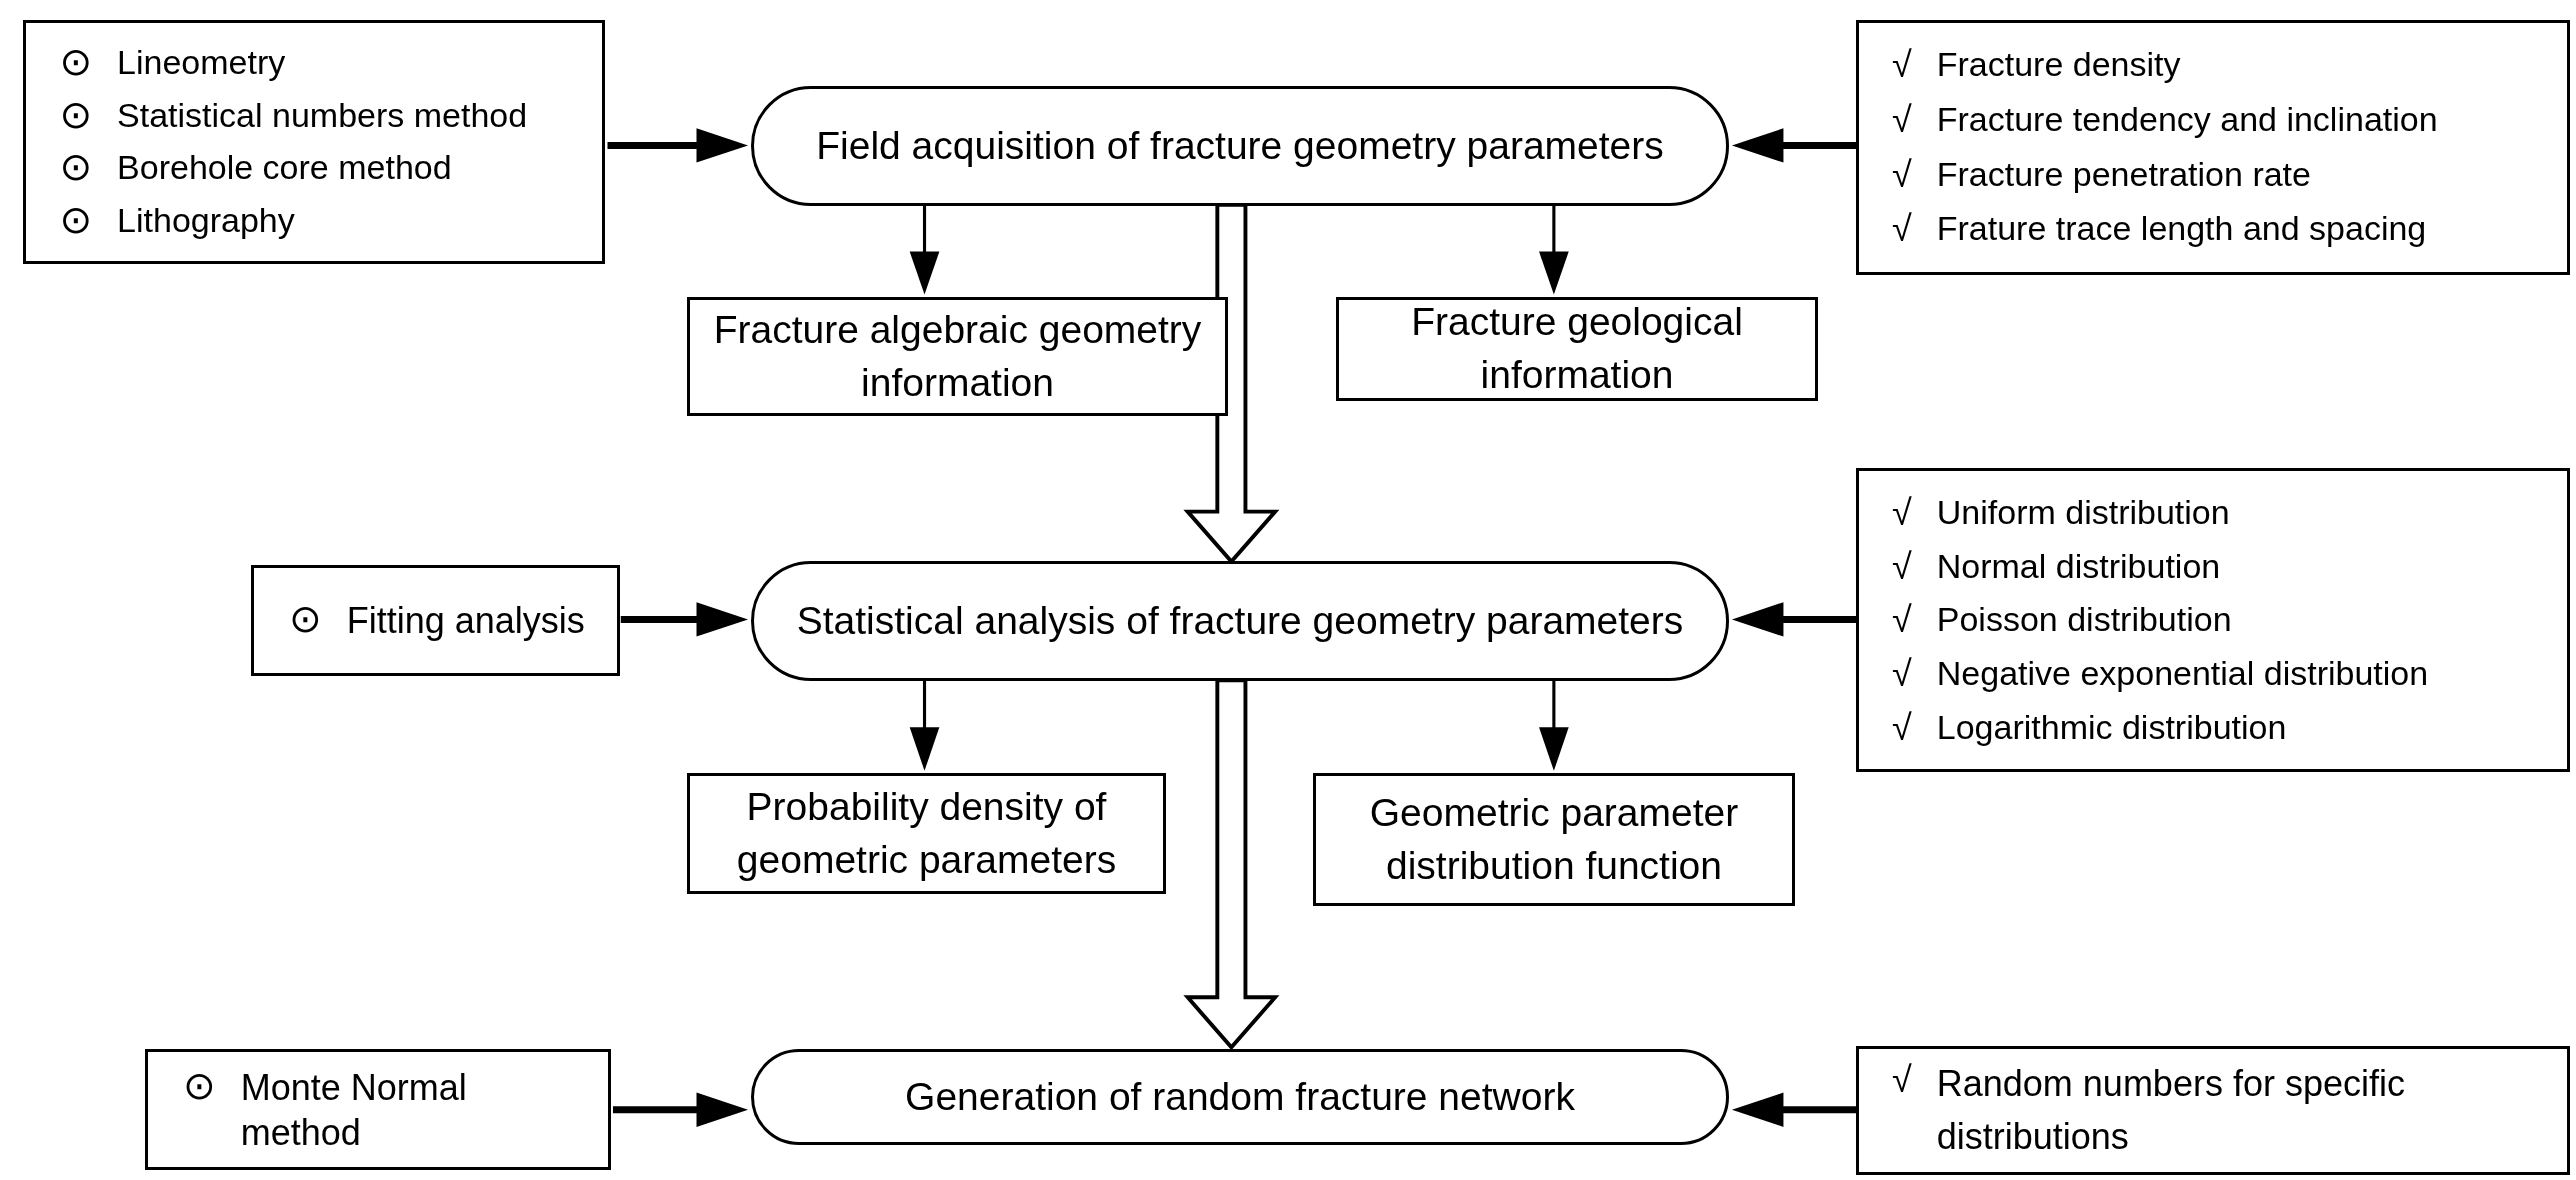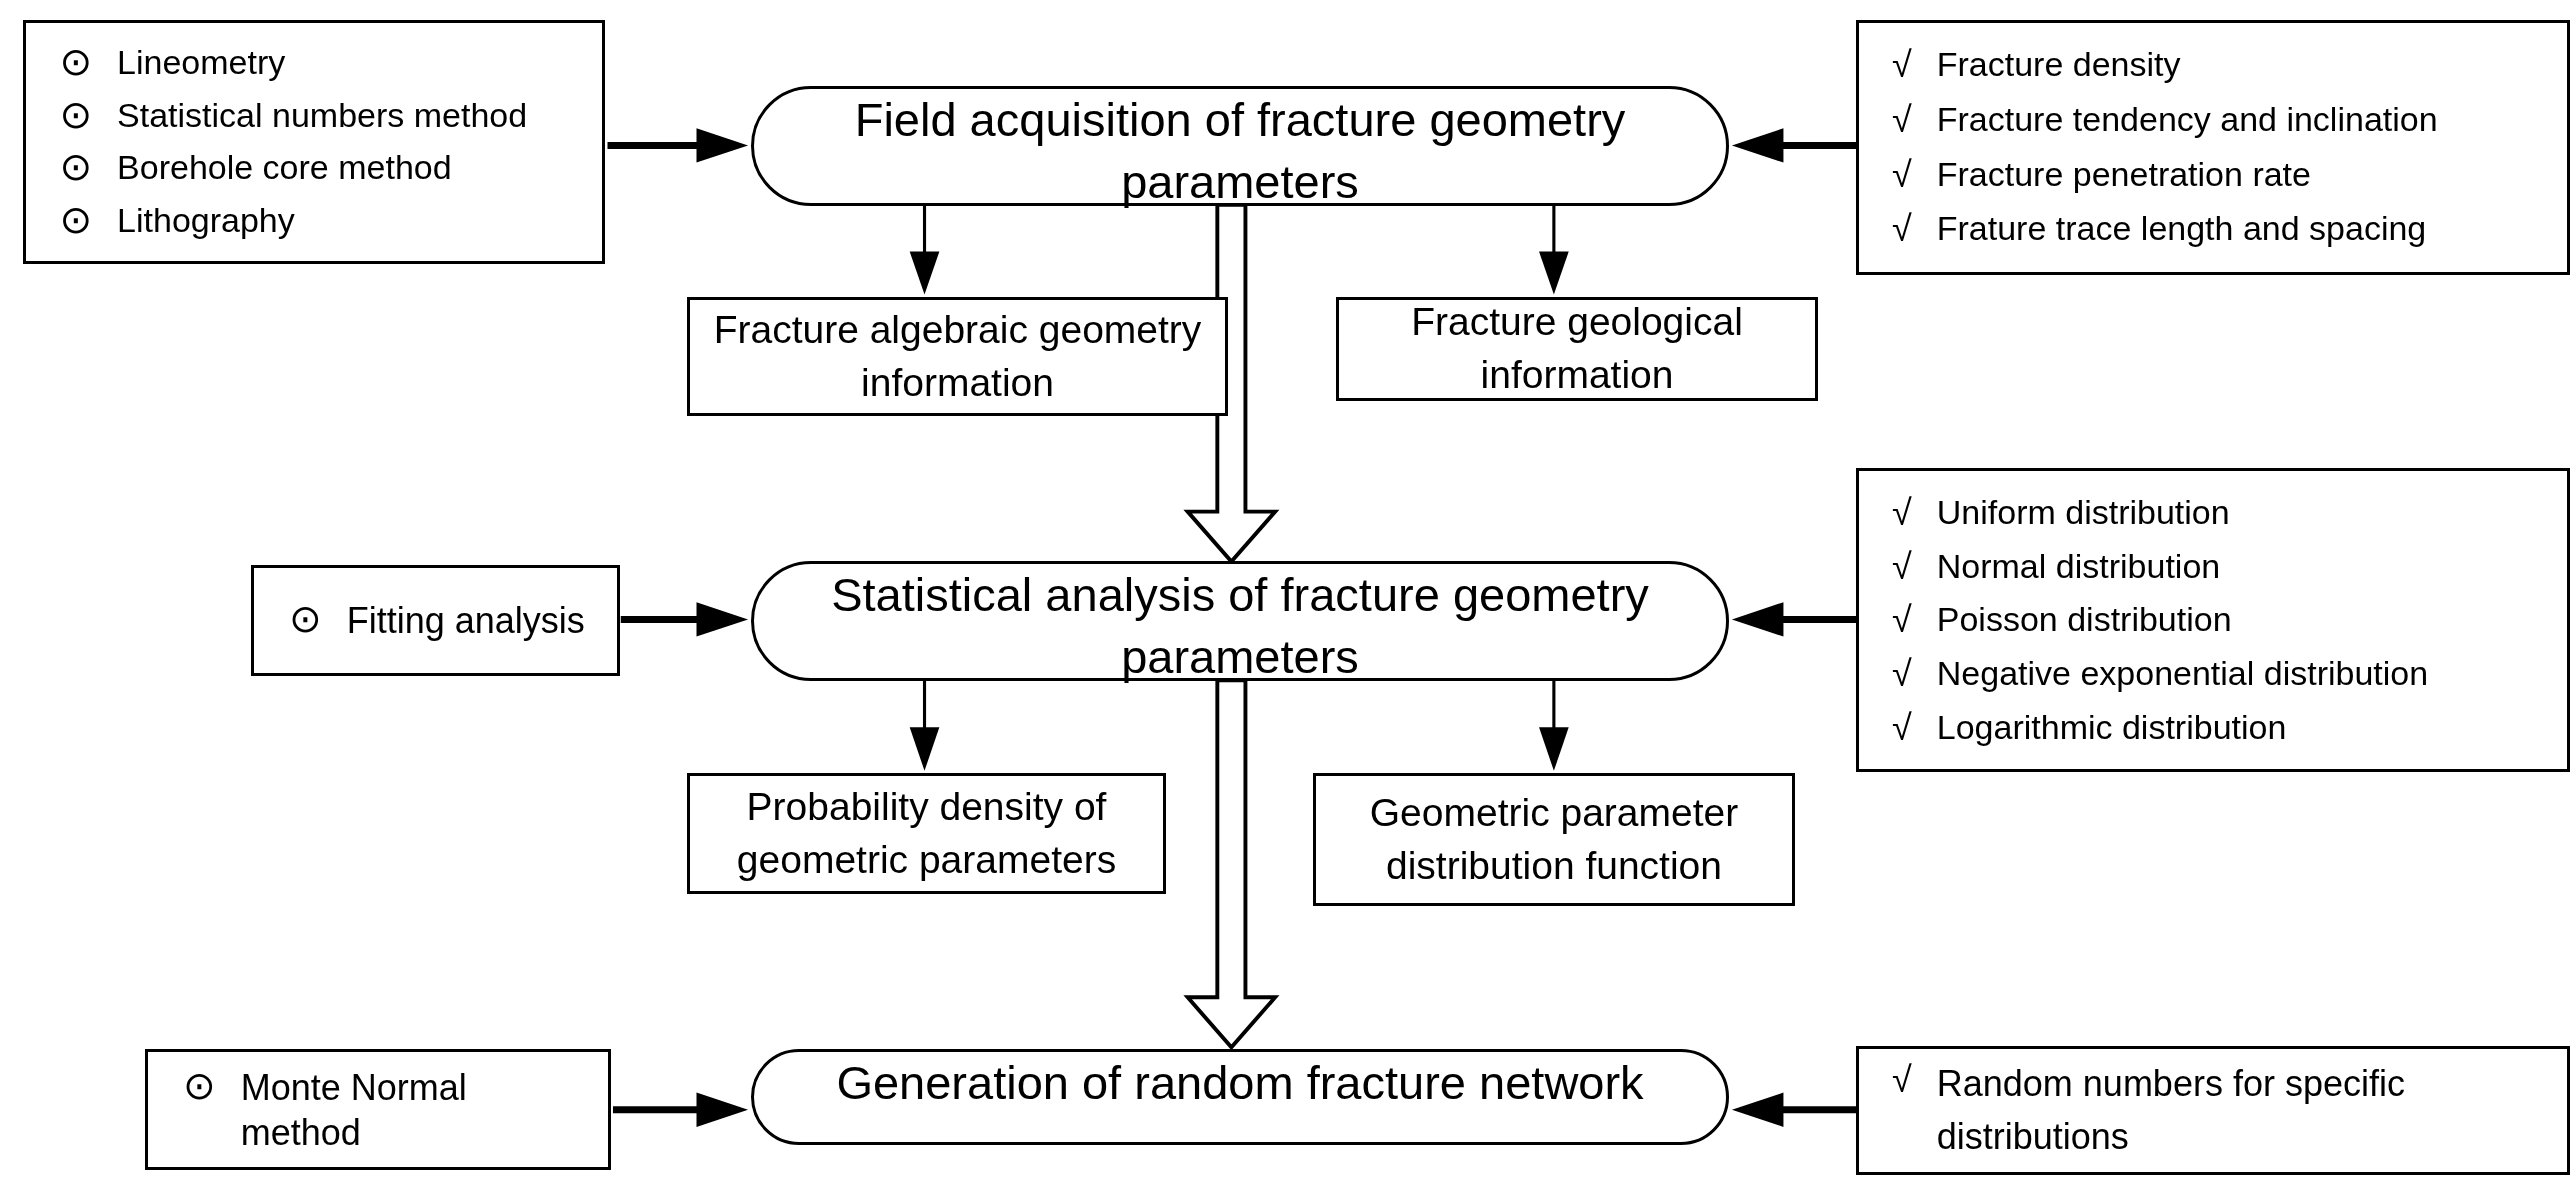--- a/index.html
+++ b/index.html
@@ -14,23 +14,23 @@
   .arrow-layer{position:absolute;left:0;top:0;width:2576px;height:1181px;}
   .box{
     position:absolute;
     box-sizing:border-box;
     background:#ffffff;
     border:3.1px solid #000000;
   }
   .stadium{
     border-radius:64px;
     border-width:3.9px;
-    display:flex;justify-content:center;
+    display:flex;align-items:center;justify-content:center;
     text-align:center;
-    font-size:47px;line-height:1.32;
+    font-size:39px;line-height:1.32;
     padding:0 19px;
   }
   .listbox{
     display:flex;flex-direction:column;justify-content:space-evenly;
     font-size:34px;line-height:1.25;
     padding:9.4px 15.6px 9.4px 33px;
   }
   .li{display:flex;align-items:flex-start;gap:25px;}
   .glyph{flex:0 0 auto;display:inline-block;}
   .glyph-bullet{font-size:39px;line-height:1.1;}

